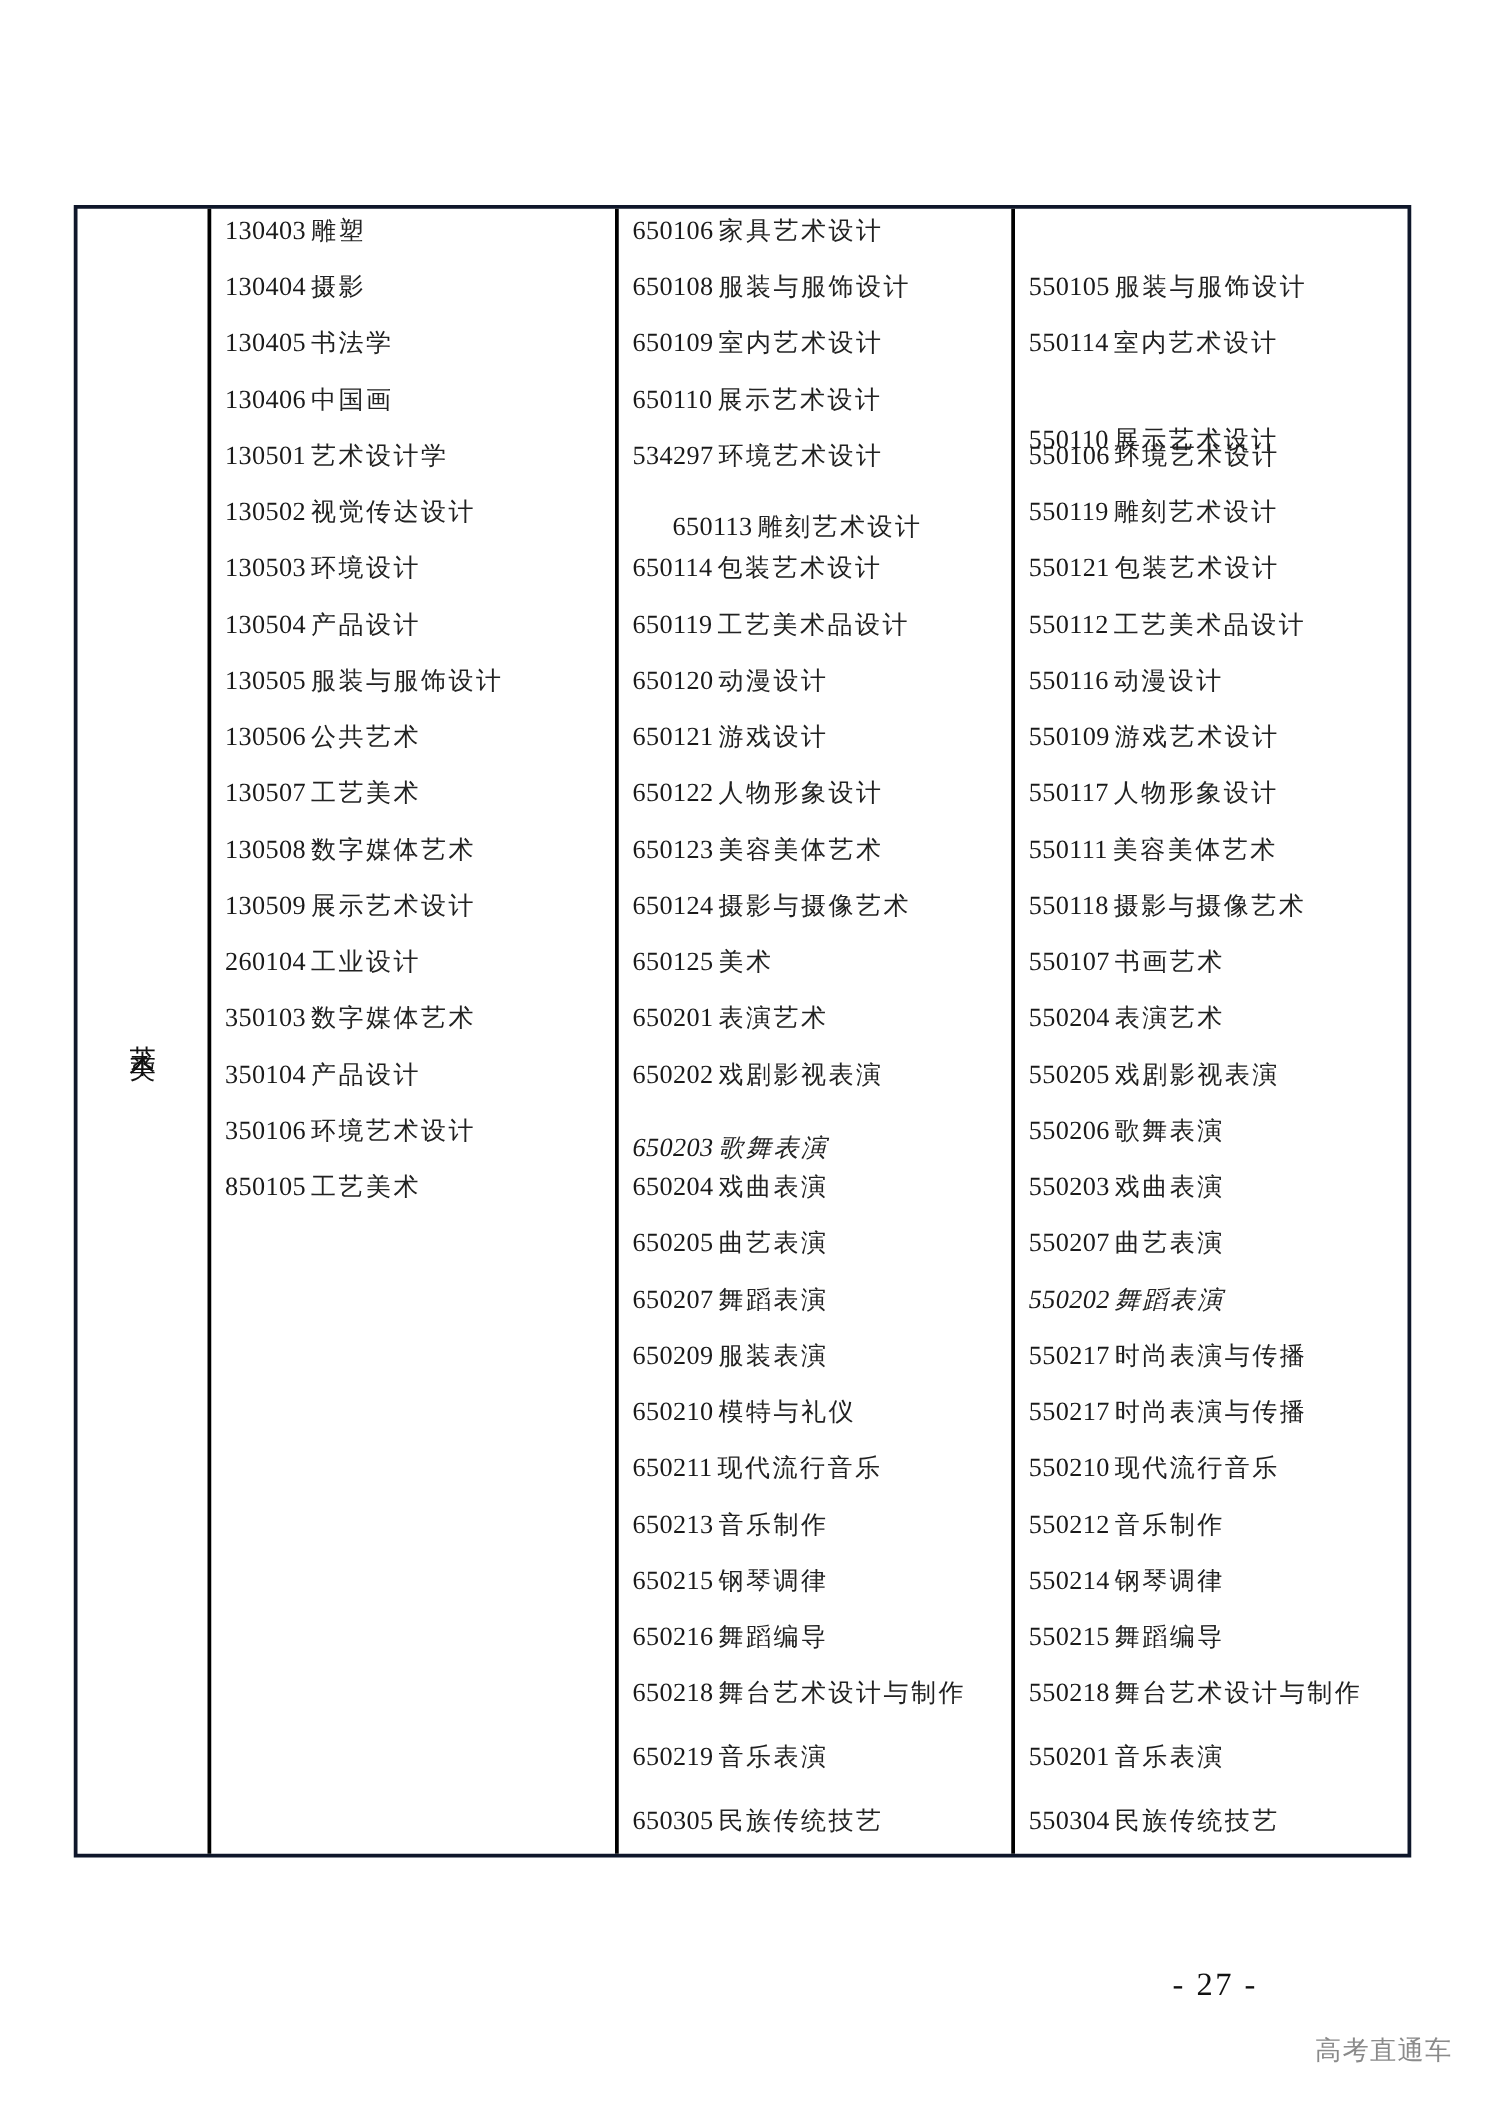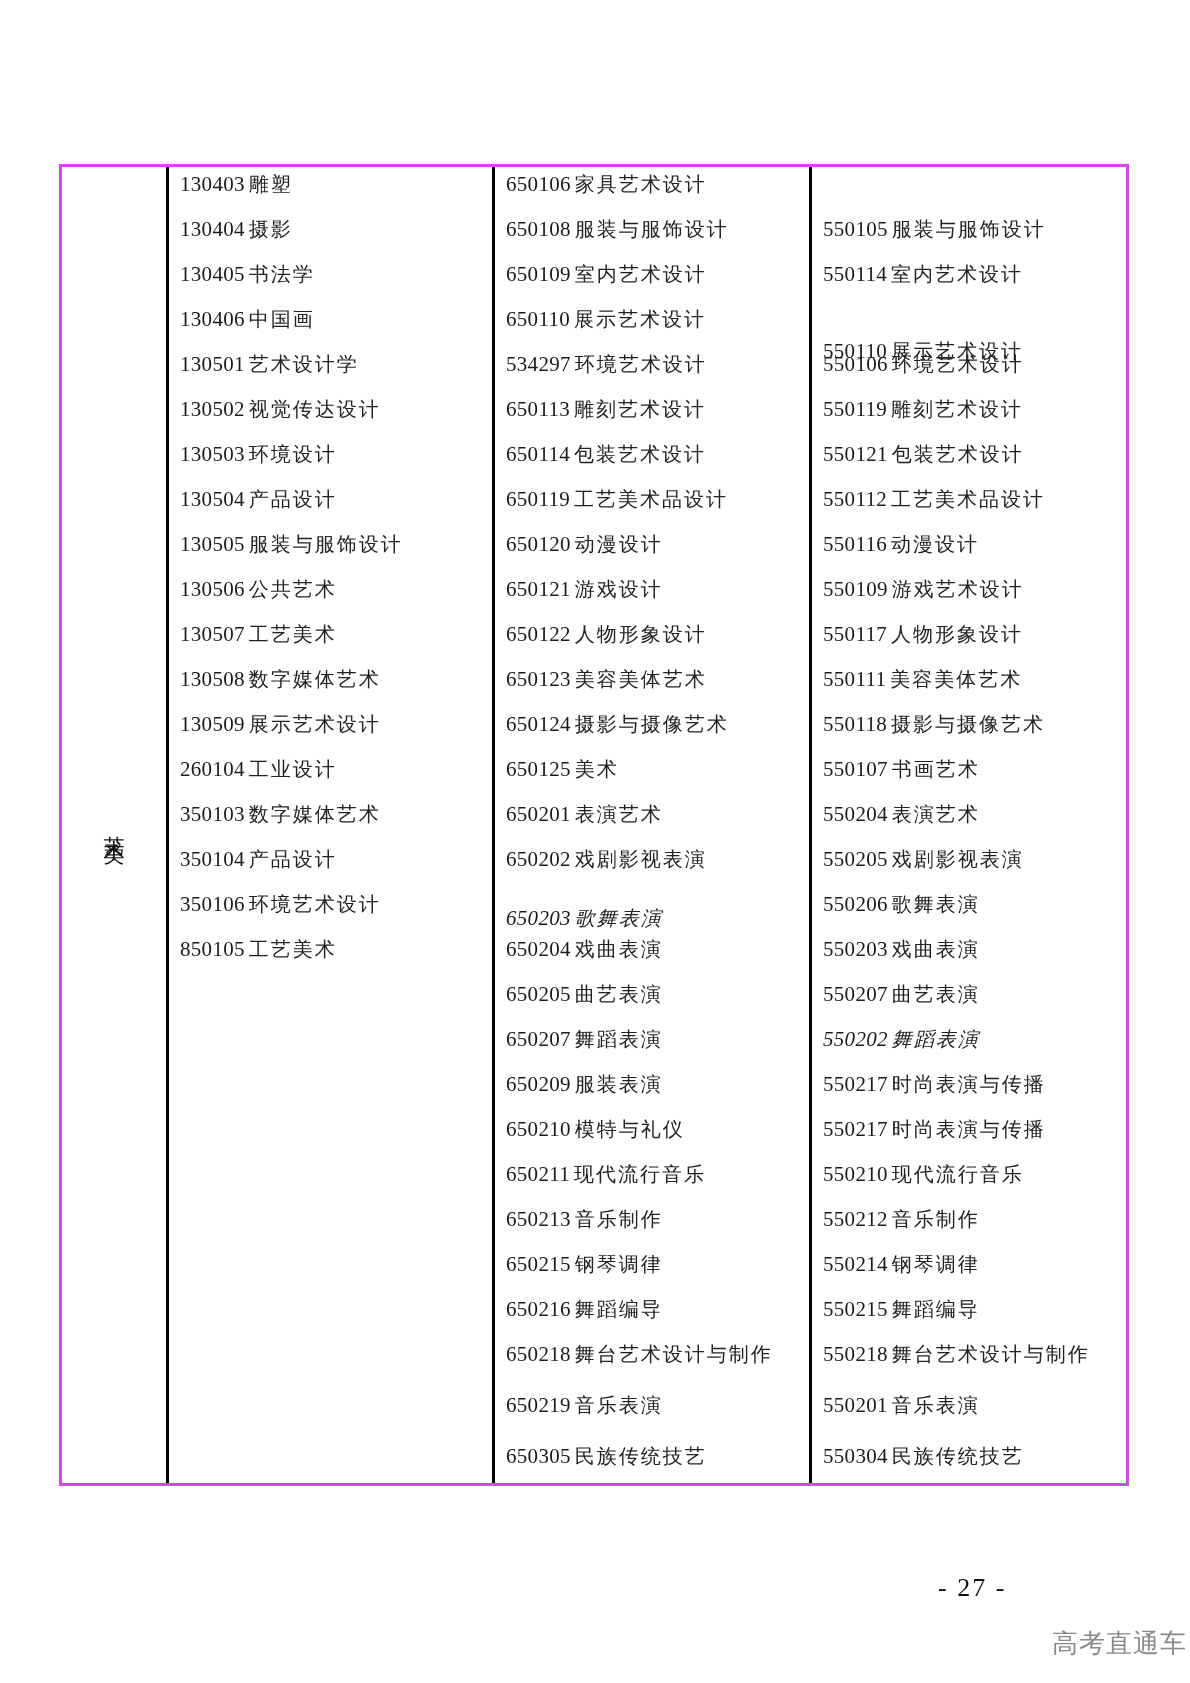--- a/index.html
+++ b/index.html
@@ -1,20 +1,20 @@
 <!DOCTYPE html>
 <html><head>
 <meta charset="utf-8">
 <style>
   html, body { margin: 0; padding: 0; background: #ffffff; }
   body { width: 1190px; height: 1683px; position: relative; overflow: hidden;
          font-family: "Liberation Serif", "DejaVu Serif", serif; color: #1a1a1a; }
   .table {
     position: absolute; left: 59px; top: 164px; width: 1070px; height: 1322px;
-    border: 3px solid #d946ef; box-sizing: border-box;
+    border: 3px solid #0f172a; box-sizing: border-box;
   }
   .vline { position: absolute; top: 0; bottom: 0; width: 3px; background: #000; }
   .category {
     position: absolute; left: 0; width: 104px; top: 0; bottom: 0;
     display: flex; align-items: center; justify-content: center;
   }
   .category span {
     writing-mode: vertical-rl; text-orientation: upright;
     font-family: "DejaVu Sans", sans-serif; font-size: 21px; letter-spacing: 4px; color: #111;
   }
@@ -23,21 +23,21 @@
     position: absolute; left: 0; white-space: nowrap;
     font-size: 21px; line-height: 28px; height: 28px;
   }
   .item .code { font-family: "Liberation Serif", serif; letter-spacing: 0.3px; }
   .item .name { font-family: "DejaVu Sans", sans-serif; font-size: 20px; letter-spacing: 2px; margin-left: 4px; color: #222; }
   .page-num {
     position: absolute; left: 938px; top: 1573px; font-size: 26px;
     font-family: "Liberation Serif", serif; letter-spacing: 2px; color: #111;
   }
   .watermark {
-    position: absolute; left: 1052px; top: 1626px; font-size: 26px;
+    position: absolute; left: 1052px; top: 1626px; font-size: 21px;
     font-family: "DejaVu Sans", sans-serif; color: #8a8a8a; letter-spacing: 1px;
   }
 </style>
 </head>
 <body>
 
 <div class="table">
   <div class="category">
     <span>艺术类</span>
   </div>
@@ -64,21 +64,21 @@
       <div class="item" style="top: 678px;"><span class="code">350104</span><span class="name">产品设计</span></div>
       <div class="item" style="top: 723px;"><span class="code">350106</span><span class="name">环境艺术设计</span></div>
       <div class="item" style="top: 768px;"><span class="code">850105</span><span class="name">工艺美术</span></div>
     </div>
   <div class="col" id="col1" style="left:444px">
       <div class="item" style="top: 3px;"><span class="code">650106</span><span class="name">家具艺术设计</span></div>
       <div class="item" style="top: 48px;"><span class="code">650108</span><span class="name">服装与服饰设计</span></div>
       <div class="item" style="top: 93px;"><span class="code">650109</span><span class="name">室内艺术设计</span></div>
       <div class="item" style="top: 138px;"><span class="code">650110</span><span class="name">展示艺术设计</span></div>
       <div class="item" style="top: 183px;"><span class="code">534297</span><span class="name">环境艺术设计</span></div>
-      <div class="item" style="top: 228px;"><span class="code">650113</span><span class="name">雕刻艺术设计</span></div>
+      <div class="item" style="top: 240px; margin-left: 32px;"><span class="code">650113</span><span class="name">雕刻艺术设计</span></div>
       <div class="item" style="top: 273px;"><span class="code">650114</span><span class="name">包装艺术设计</span></div>
       <div class="item" style="top: 318px;"><span class="code">650119</span><span class="name">工艺美术品设计</span></div>
       <div class="item" style="top: 363px;"><span class="code">650120</span><span class="name">动漫设计</span></div>
       <div class="item" style="top: 408px;"><span class="code">650121</span><span class="name">游戏设计</span></div>
       <div class="item" style="top: 453px;"><span class="code">650122</span><span class="name">人物形象设计</span></div>
       <div class="item" style="top: 498px;"><span class="code">650123</span><span class="name">美容美体艺术</span></div>
       <div class="item" style="top: 543px;"><span class="code">650124</span><span class="name">摄影与摄像艺术</span></div>
       <div class="item" style="top: 588px;"><span class="code">650125</span><span class="name">美术</span></div>
       <div class="item" style="top: 633px;"><span class="code">650201</span><span class="name">表演艺术</span></div>
       <div class="item" style="top: 678px;"><span class="code">650202</span><span class="name">戏剧影视表演</span></div>

